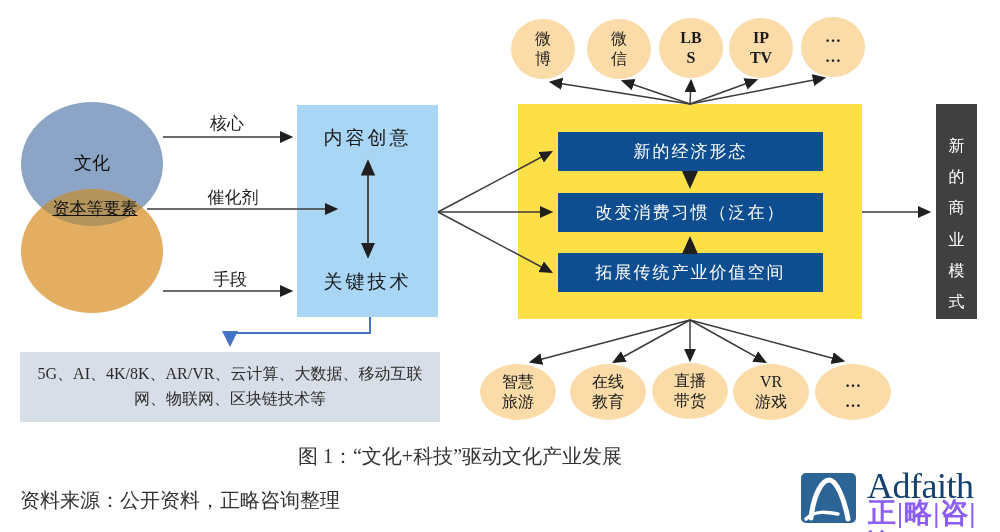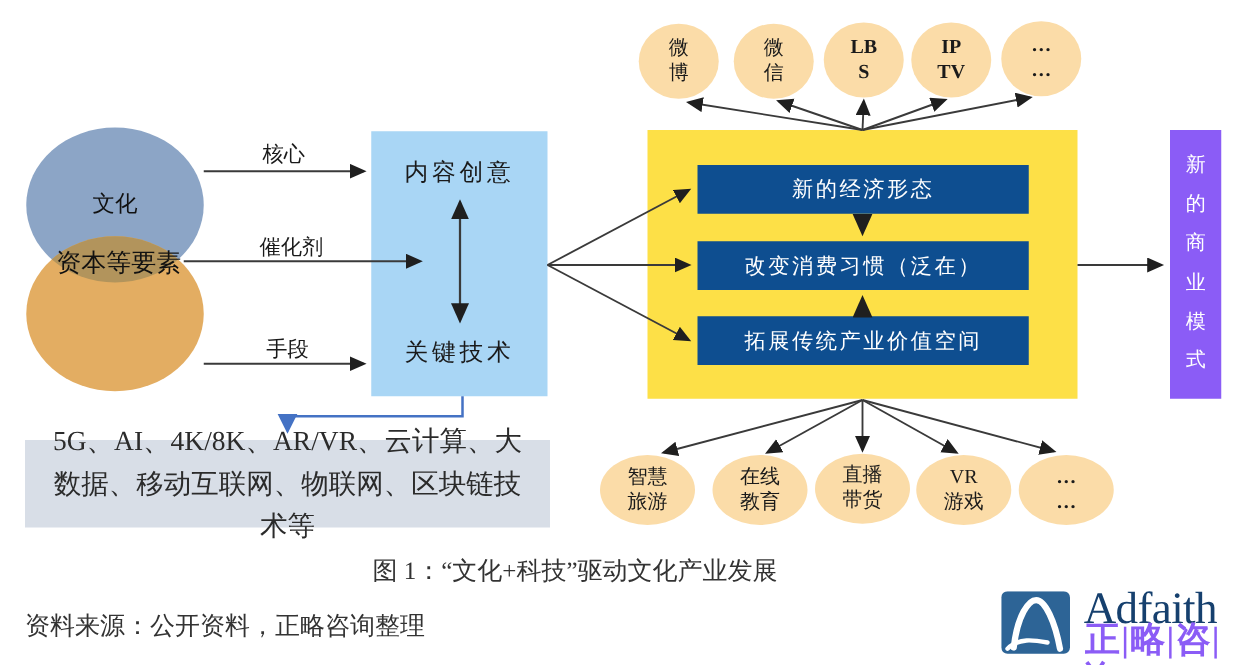--- a/index.html
+++ b/index.html
@@ -12,30 +12,30 @@
   .venn-label{position:absolute;text-align:center;font-size:18px;color:#111;}
   .corebox{
     position:absolute;left:297px;top:105px;width:141px;height:212px;
     background:#A9D6F5;
   }
   .corebox .toptxt{margin-top:20px;text-align:center;font-size:19px;letter-spacing:3px;}
   .corebox .bottxt{position:absolute;left:0;top:164px;width:100%;text-align:center;font-size:19px;letter-spacing:3px;}
   .graybox{
     position:absolute;left:20px;top:352px;width:420px;height:70px;
     background:#D8DEE7;display:flex;align-items:center;justify-content:center;
-    text-align:center;font-size:22px;line-height:1.55;color:#2b2b2b;padding:0 14px;box-sizing:border-box;
+    text-align:center;font-size:16px;line-height:1.55;color:#2b2b2b;padding:0 14px;box-sizing:border-box;
   }
   .bigbox{position:absolute;left:518px;top:104px;width:344px;height:215px;background:#fde047;}
   .effect{
     position:absolute;left:40px;width:265px;height:39px;background:#0E4E90;
     color:#fff;text-align:center;line-height:39px;font-size:17px;letter-spacing:2px;
   }
   .resultbox{
-    position:absolute;left:936px;top:104px;width:41px;height:215px;background:#8b5cf6;
-    color:#fff;box-sizing:border-box;padding-top:13px;
+    position:absolute;left:936px;top:104px;width:41px;height:215px;background:#404040;
+    color:#fff;box-sizing:border-box;padding-top:26px;
   }
   .resultbox .vtext{width:18px;margin:0 auto;word-break:break-all;font-size:16px;line-height:1.95;text-align:center;color:#fff;}
   .bubble{
     position:absolute;border-radius:50%;background:#FBDCA8;
     display:flex;flex-direction:column;align-items:center;justify-content:center;
     font-size:16px;line-height:1.25;color:#1a1a1a;font-weight:500;text-align:center;
   }
   .bubble.top{width:64px;height:60px;}
   .bubble.bot{width:76px;height:56px;}
   .caption{position:absolute;left:200px;top:443px;width:520px;text-align:center;font-size:20px;color:#333;}
@@ -55,21 +55,21 @@
       <clipPath id="clipBlue">
           <ellipse cx="92" cy="164" rx="71" ry="62"></ellipse>
         </clipPath>
     </defs>
     <ellipse cx="92" cy="164" rx="71" ry="62" fill="#8CA5C6"></ellipse>
     <ellipse cx="92" cy="251" rx="71" ry="62" fill="#E3AD62"></ellipse>
     <ellipse cx="92" cy="251" rx="71" ry="62" fill="#B2945C" clip-path="url(#clipBlue)"></ellipse>
   </svg>
 
   <div class="venn-label" style="left:42px;top:151px;width:100px;">文化</div>
-  <div class="venn-label" style="left:37px;top:197px;width:116px;font-size:20px;">资本等要素</div>
+  <div class="venn-label" style="left:37px;top:197px;width:116px;font-size:17px;text-decoration:underline;">资本等要素</div>
 
   <div class="label" style="left:192px;top:112px;width:70px;">核心</div>
   <div class="label" style="left:193px;top:186px;width:80px;">催化剂</div>
   <div class="label" style="left:195px;top:268px;width:70px;">手段</div>
 
   <div class="corebox">
     <div class="toptxt">内容创意</div>
     <div class="bottxt">关键技术</div>
   </div>
 

